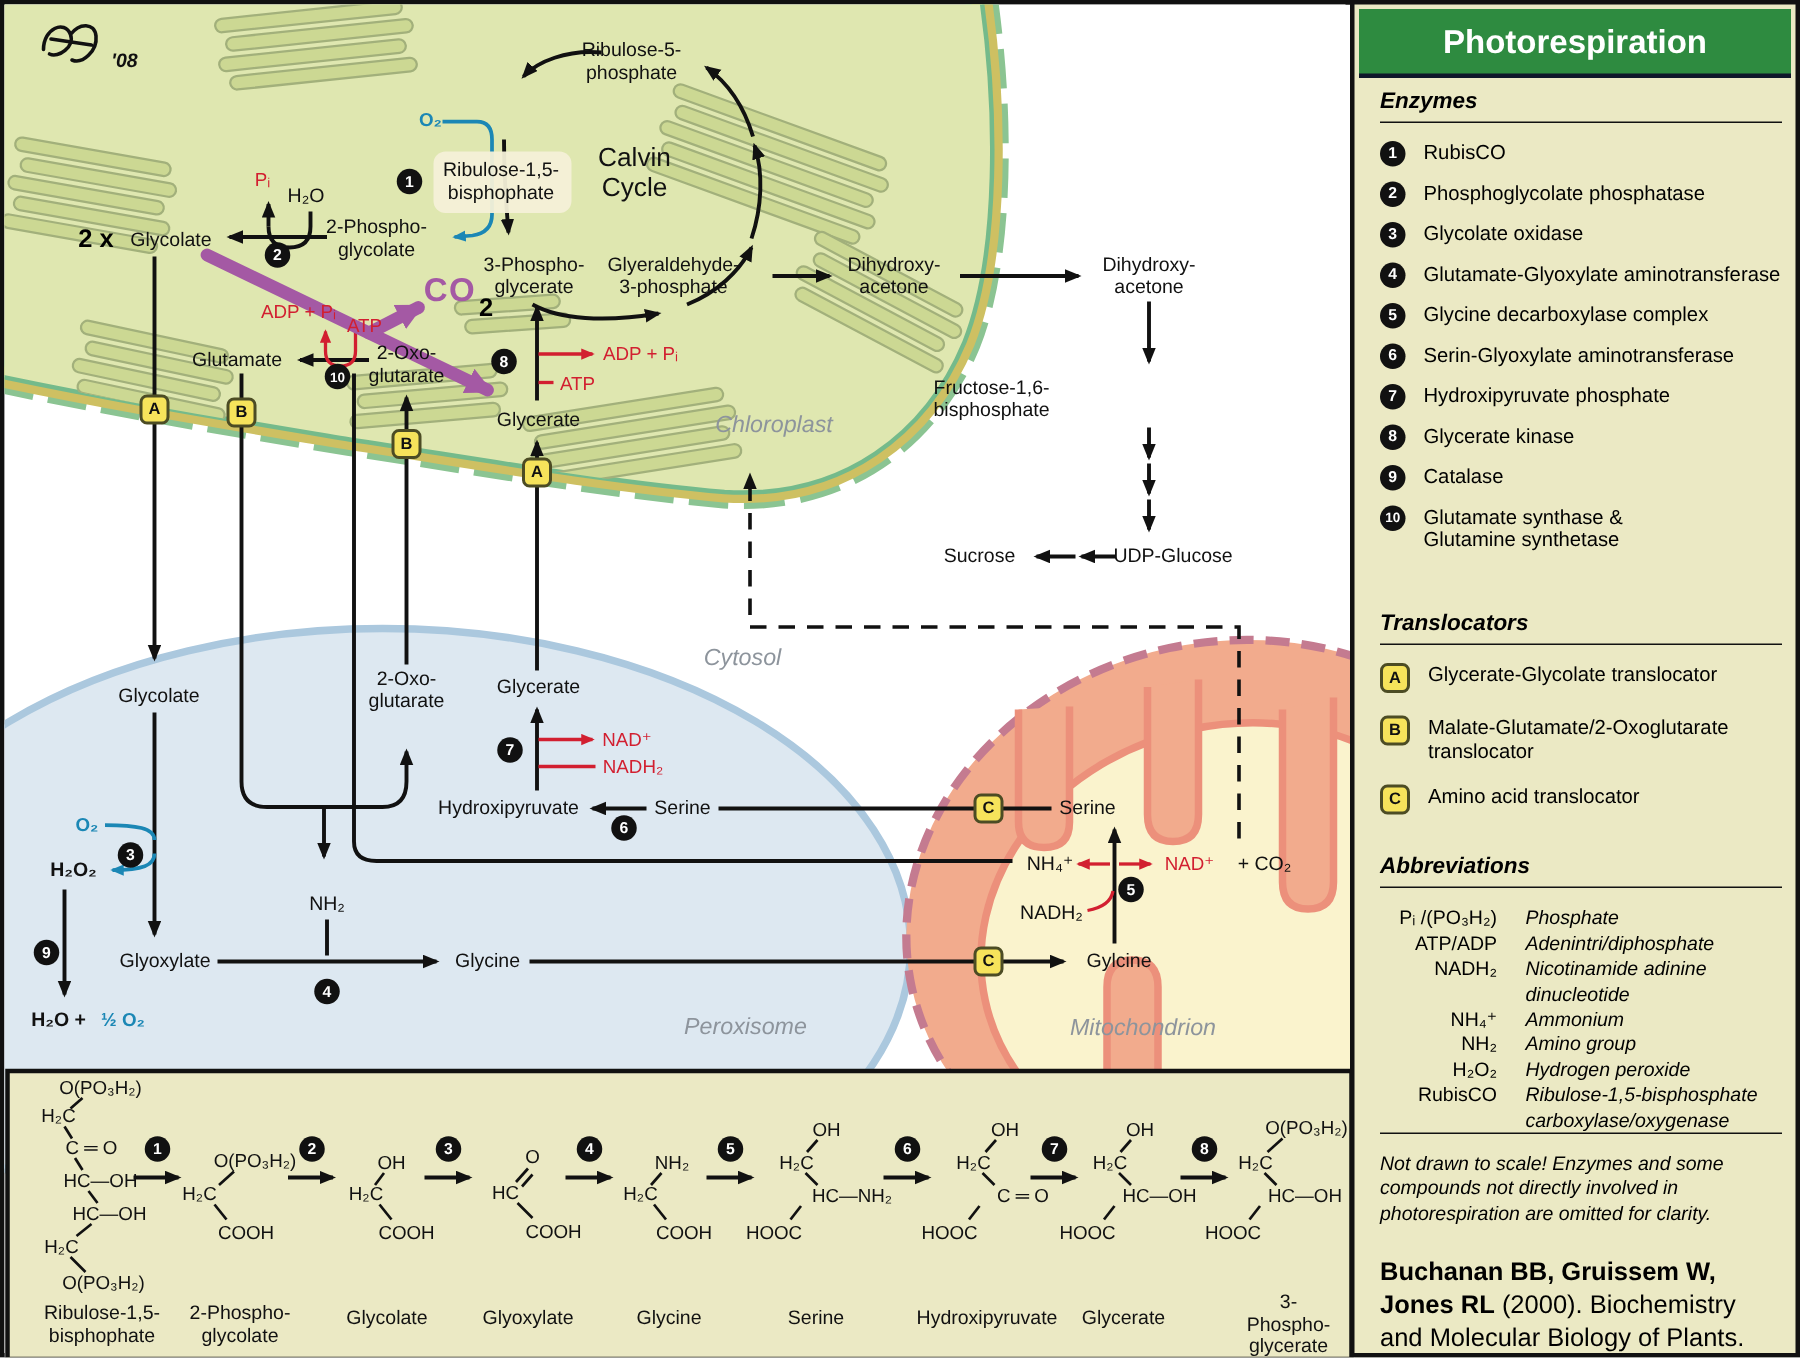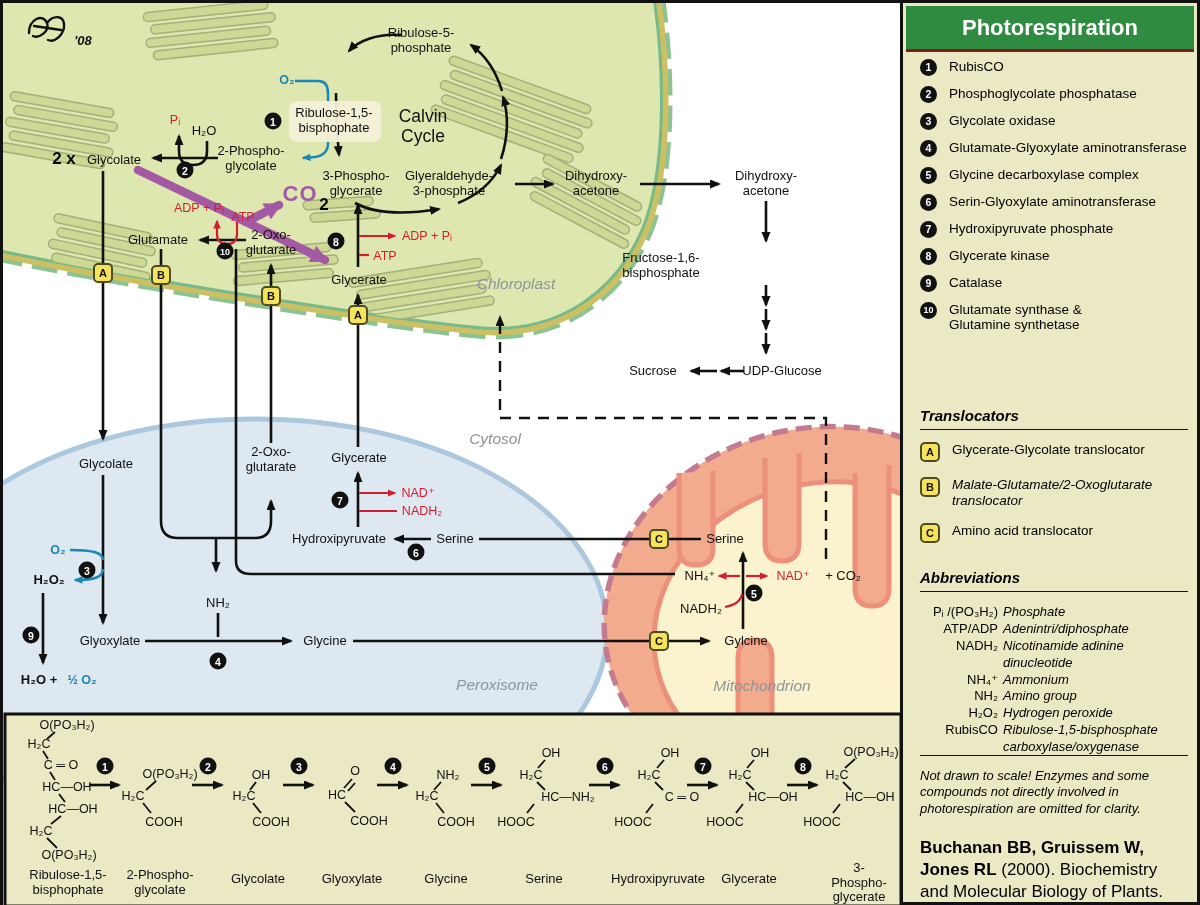--- a/index.html
+++ b/index.html
@@ -14,29 +14,29 @@
   .lbl.purpleb{color:#000000;font-weight:bold;font-size:17px;}
   .lbl.purpleh{color:#a459a4;font-weight:bold;font-size:22px;letter-spacing:1px;}
   .lbl.org{color:#8d949c;font-style:italic;font-size:15.5px;}
   .lbl.boldb{font-weight:bold;}
   .lbl.frag{font-size:12.5px;white-space:nowrap;}
   .lbl.sig{font-weight:bold;font-style:italic;font-size:13px;}
   .enz{position:absolute;transform:translate(-50%,-50%);width:17px;height:17px;border-radius:50%;background:#111;color:#fff;font-size:10.5px;font-weight:bold;display:flex;align-items:center;justify-content:center;}
   .tbox{position:absolute;transform:translate(-50%,-50%);width:20px;height:20px;border-radius:5px;background:#f6e35b;border:2px solid #4c4c24;color:#111;font-size:11px;font-weight:bold;display:flex;align-items:center;justify-content:center;box-sizing:border-box;}
   
   .sidebar{position:absolute;left:900px;top:0;width:300px;height:905px;box-sizing:border-box;background:#ebe9c4;border:3px solid #111;}
-  .sb-header{position:absolute;left:3px;top:3px;right:3px;height:43px;background:#2e8b40;border-bottom:3px solid #7f1d1d;display:flex;align-items:center;justify-content:center;color:#fff;font-size:22px;font-weight:bold;}
+  .sb-header{position:absolute;left:3px;top:3px;right:3px;height:43px;background:#2e8b40;border-bottom:3px solid #0f172a;display:flex;align-items:center;justify-content:center;color:#fff;font-size:22px;font-weight:bold;}
   .section{position:absolute;left:17px;right:9px;}
   .sec-head{font-size:15px;font-weight:bold;font-style:italic;border-bottom:1.5px solid #111;padding-bottom:5px;margin-bottom:12px;}
   .enz-row{display:flex;align-items:flex-start;margin-bottom:10px;font-size:13.5px;line-height:1.12;}
   .enz-row .enz{position:static;transform:none;flex:0 0 17px;margin-right:12px;margin-top:0;}
   .tr-row{display:flex;align-items:flex-start;margin-bottom:15px;font-size:13.5px;line-height:1.15;}
   .tr-row .tbox{position:static;transform:none;flex:0 0 20px;margin-right:12px;}
   .abbr-row{display:flex;font-size:13px;line-height:1.3;}
-  .abbr-term{flex:0 0 78px;text-align:right;margin-right:5px;}
+  .abbr-term{flex:0 0 78px;text-align:right;margin-right:19px;}
   .abbr-def{font-style:italic;}
   .note{font-style:italic;font-size:13px;line-height:1.25;border-top:1.5px solid #111;padding-top:12px;}
   .refer{font-size:17px;line-height:1.3;margin-top:14px;}
   .refer .b{font-weight:bold;}
   .refer .i{font-style:italic;}
 </style>
 </head>
 <body>
 
 <div class="page">
@@ -250,21 +250,21 @@
             <line x1="586" y1="782" x2="616" y2="782" marker-end="url(#mB)"></line>
             <line x1="684" y1="782" x2="714" y2="782" marker-end="url(#mB)"></line>
             <line x1="784" y1="782" x2="814" y2="782" marker-end="url(#mB)"></line>
           </g>
       </g>
     </svg>
 
     <div class="overlay" id="overlay">
         <div class="lbl " style="left: 418px; top: 38px;">Ribulose-5-
 phosphate</div>
-        <div class="lbl big" style="left: 420px; top: 112px; margin-top: 12px;">Calvin
+        <div class="lbl big" style="left: 420px; top: 112px;">Calvin
 Cycle</div>
         <div class="lbl blue" style="left: 284px; top: 77px;">O₂</div>
         <div class="lbl " style="left: 331px; top: 118px;">Ribulose-1,5-
 bisphophate</div>
         <div class="lbl red" style="left: 172px; top: 117px;">Pᵢ</div>
         <div class="lbl " style="left: 201px; top: 128px;">H₂O</div>
         <div class="lbl purpleb" style="left: 61px; top: 156px;">2 x</div>
         <div class="lbl " style="left: 111px; top: 157px;">Glycolate</div>
         <div class="lbl " style="left: 248px; top: 156px;">2-Phospho-
 glycolate</div>
@@ -387,20 +387,21 @@
         <div class="enz" style="left: 602px; top: 763px;">6</div>
         <div class="enz" style="left: 700px; top: 763px;">7</div>
         <div class="enz" style="left: 800px; top: 763px;">8</div>
       </div>
   </div>
 
   <div class="sidebar">
     <div class="sb-header">Photorespiration</div>
 
     <div class="section" style="top:56px;">
+      <div class="sec-head">Enzymes</div>
       <div id="enzyme-list">
           <div class="enz-row">
             <div class="enz">1</div>
             <div style="white-space: pre-line;">RubisCO</div>
           </div>
           <div class="enz-row">
             <div class="enz">2</div>
             <div style="white-space: pre-line;">Phosphoglycolate phosphatase</div>
           </div>
           <div class="enz-row">
@@ -441,21 +442,21 @@
 
     <div class="section" style="top:404px;">
       <div class="sec-head">Translocators</div>
       <div id="translocator-list">
           <div class="tr-row">
             <div class="tbox">A</div>
             <div style="white-space: pre-line;">Glycerate-Glycolate translocator</div>
           </div>
           <div class="tr-row">
             <div class="tbox">B</div>
-            <div style="white-space: pre-line; font-style: italic;">Malate-Glutamate/2-Oxoglutarate
+            <div style="white-space: pre-line;">Malate-Glutamate/2-Oxoglutarate
 translocator</div>
           </div>
           <div class="tr-row">
             <div class="tbox">C</div>
             <div style="white-space: pre-line;">Amino acid translocator</div>
           </div>
         </div>
     </div>
 
     <div class="section" style="top:566px;">

